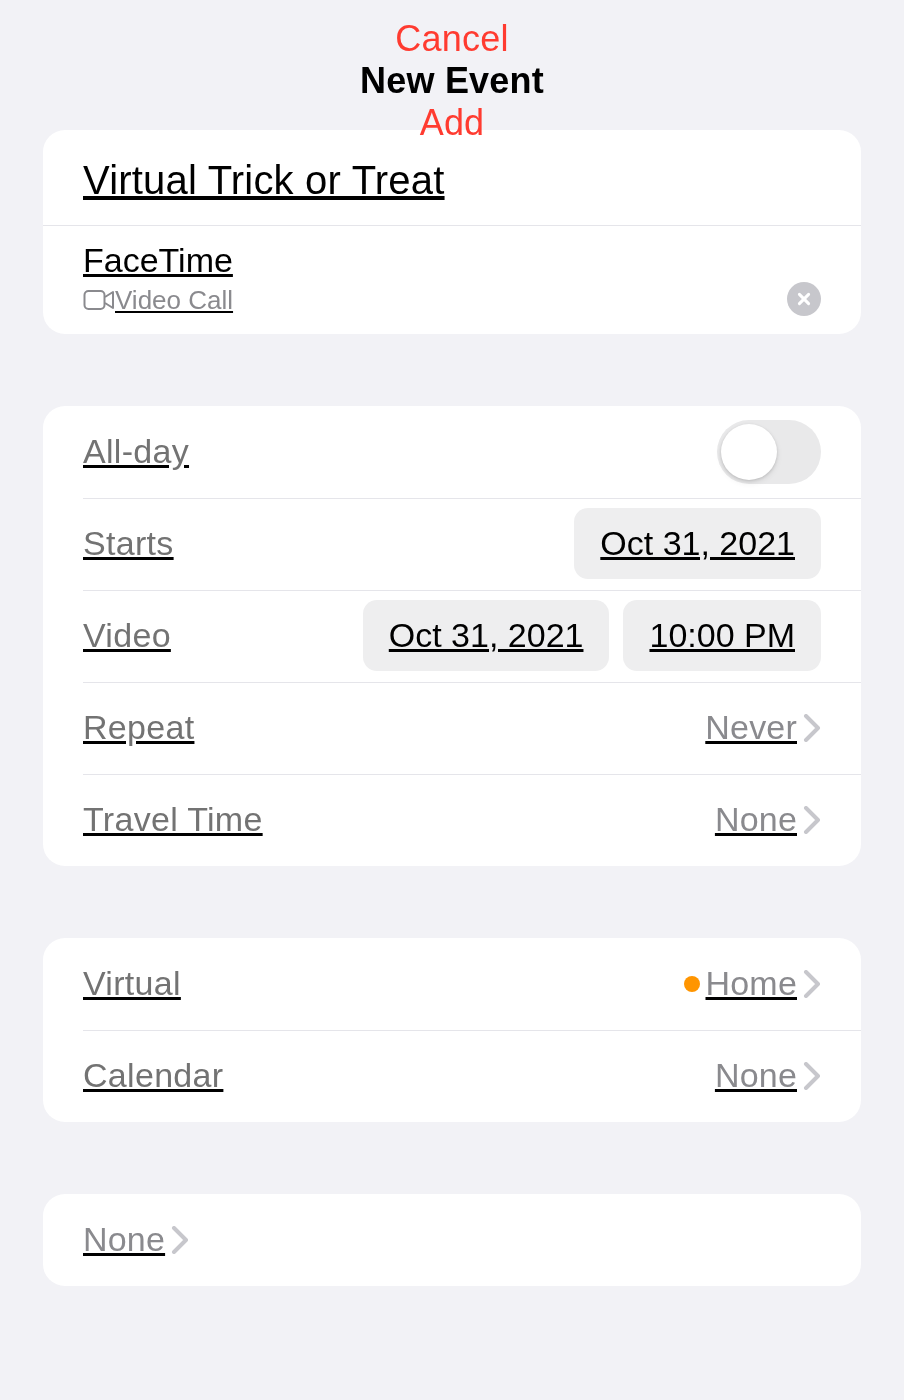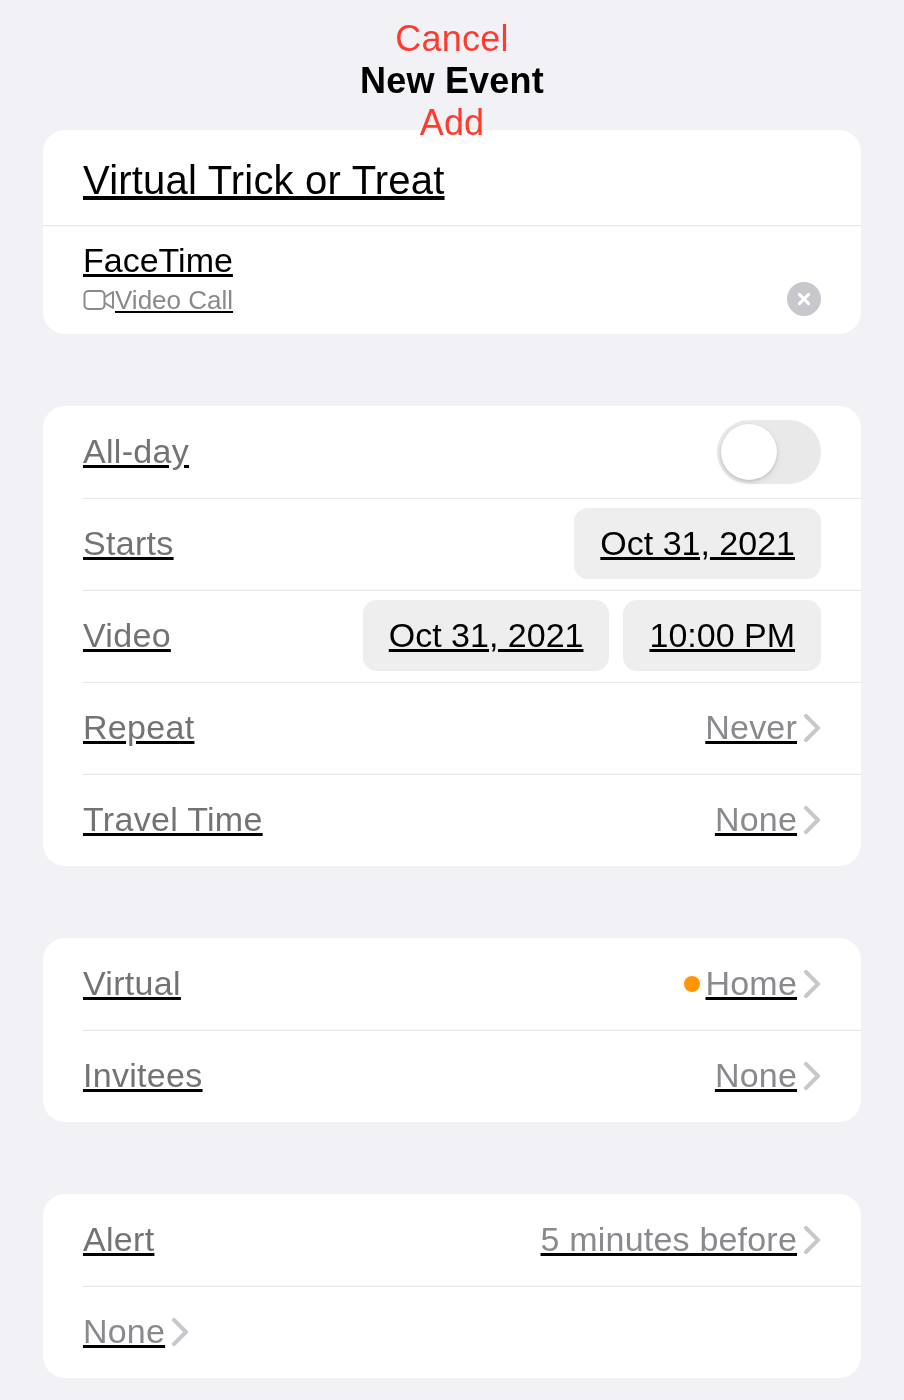--- a/index.html
+++ b/index.html
@@ -257,45 +257,34 @@
         <span class="dot" style="background:#ff9500"></span>
         <div class="value-gray">Home</div>
         <div class="chev">
           <svg viewBox="0 0 18 28">
               <path d="M3 2 L15 14 L3 26" fill="none" stroke="#c7c7cc" stroke-width="4" stroke-linecap="round" stroke-linejoin="round"></path>
             </svg>
         </div>
       </div>
     </div>
     <div class="row">
-      <div class="label">Invitees</div>
+      <div class="label">Calendar</div>
       <div class="right-side">
         <div class="value-gray">None</div>
         <div class="chev">
           <svg viewBox="0 0 18 28">
               <path d="M3 2 L15 14 L3 26" fill="none" stroke="#c7c7cc" stroke-width="4" stroke-linecap="round" stroke-linejoin="round"></path>
             </svg>
         </div>
       </div>
     </div>
   </div>
 
   <div class="group" style="margin-top:72px;">
     <div class="row">
-      <div class="label">Alert</div>
-      <div class="right-side">
-        <div class="value-gray">5 minutes before</div>
-        <div class="chev">
-          <svg viewBox="0 0 18 28">
-              <path d="M3 2 L15 14 L3 26" fill="none" stroke="#c7c7cc" stroke-width="4" stroke-linecap="round" stroke-linejoin="round"></path>
-            </svg>
-        </div>
-      </div>
-    </div>
-    <div class="row">
       <div class="right-side">
         <div class="value-gray">None</div>
         <div class="chev">
           <svg viewBox="0 0 18 28">
               <path d="M3 2 L15 14 L3 26" fill="none" stroke="#c7c7cc" stroke-width="4" stroke-linecap="round" stroke-linejoin="round"></path>
             </svg>
         </div>
       </div>
     </div>
   </div>

